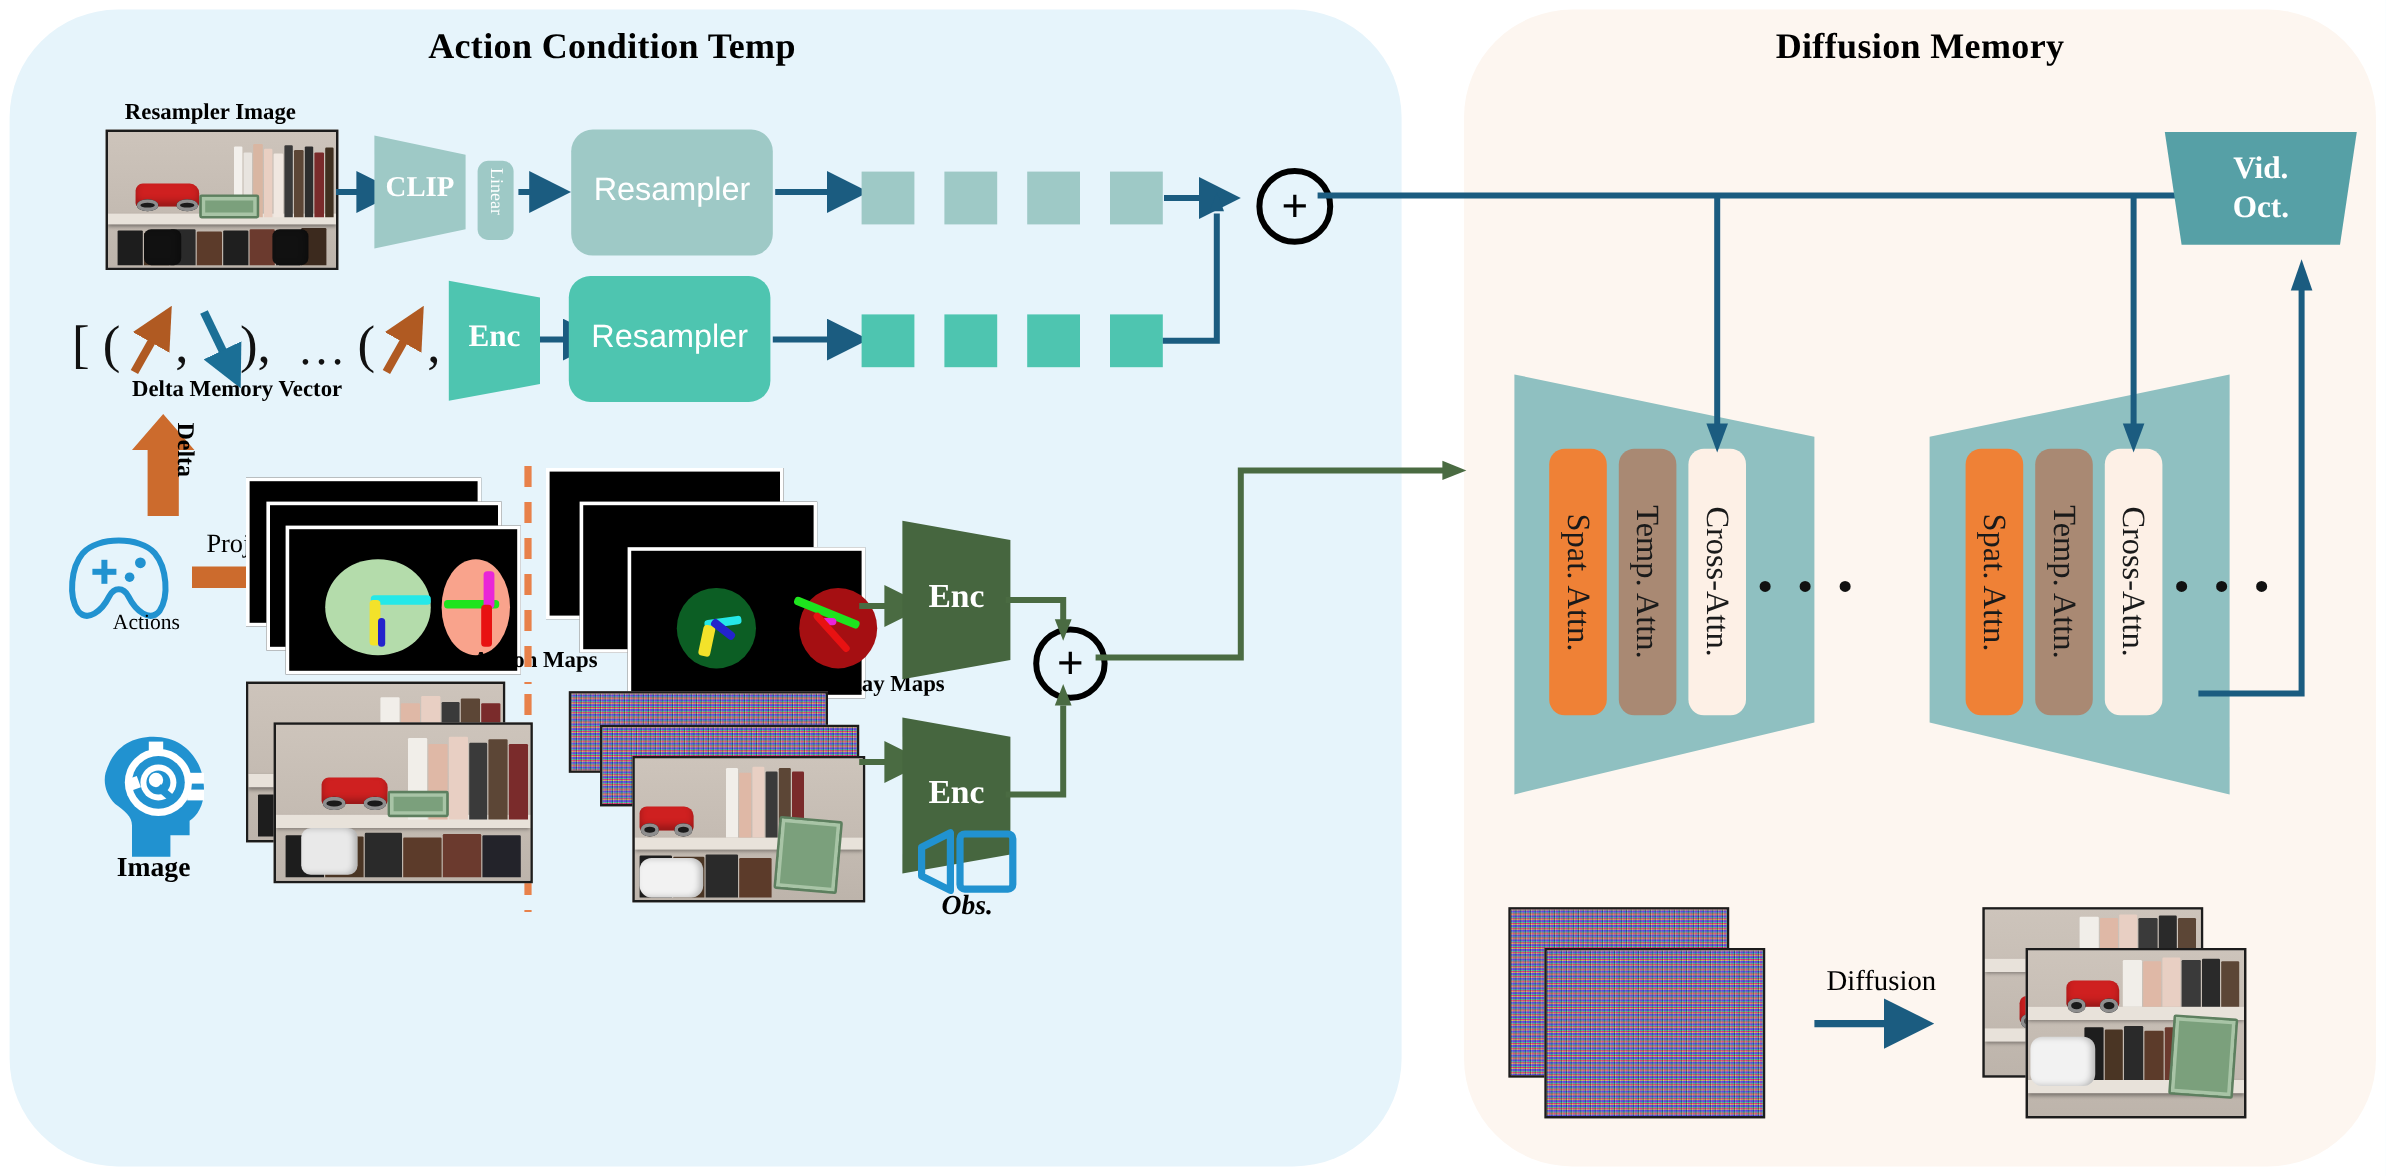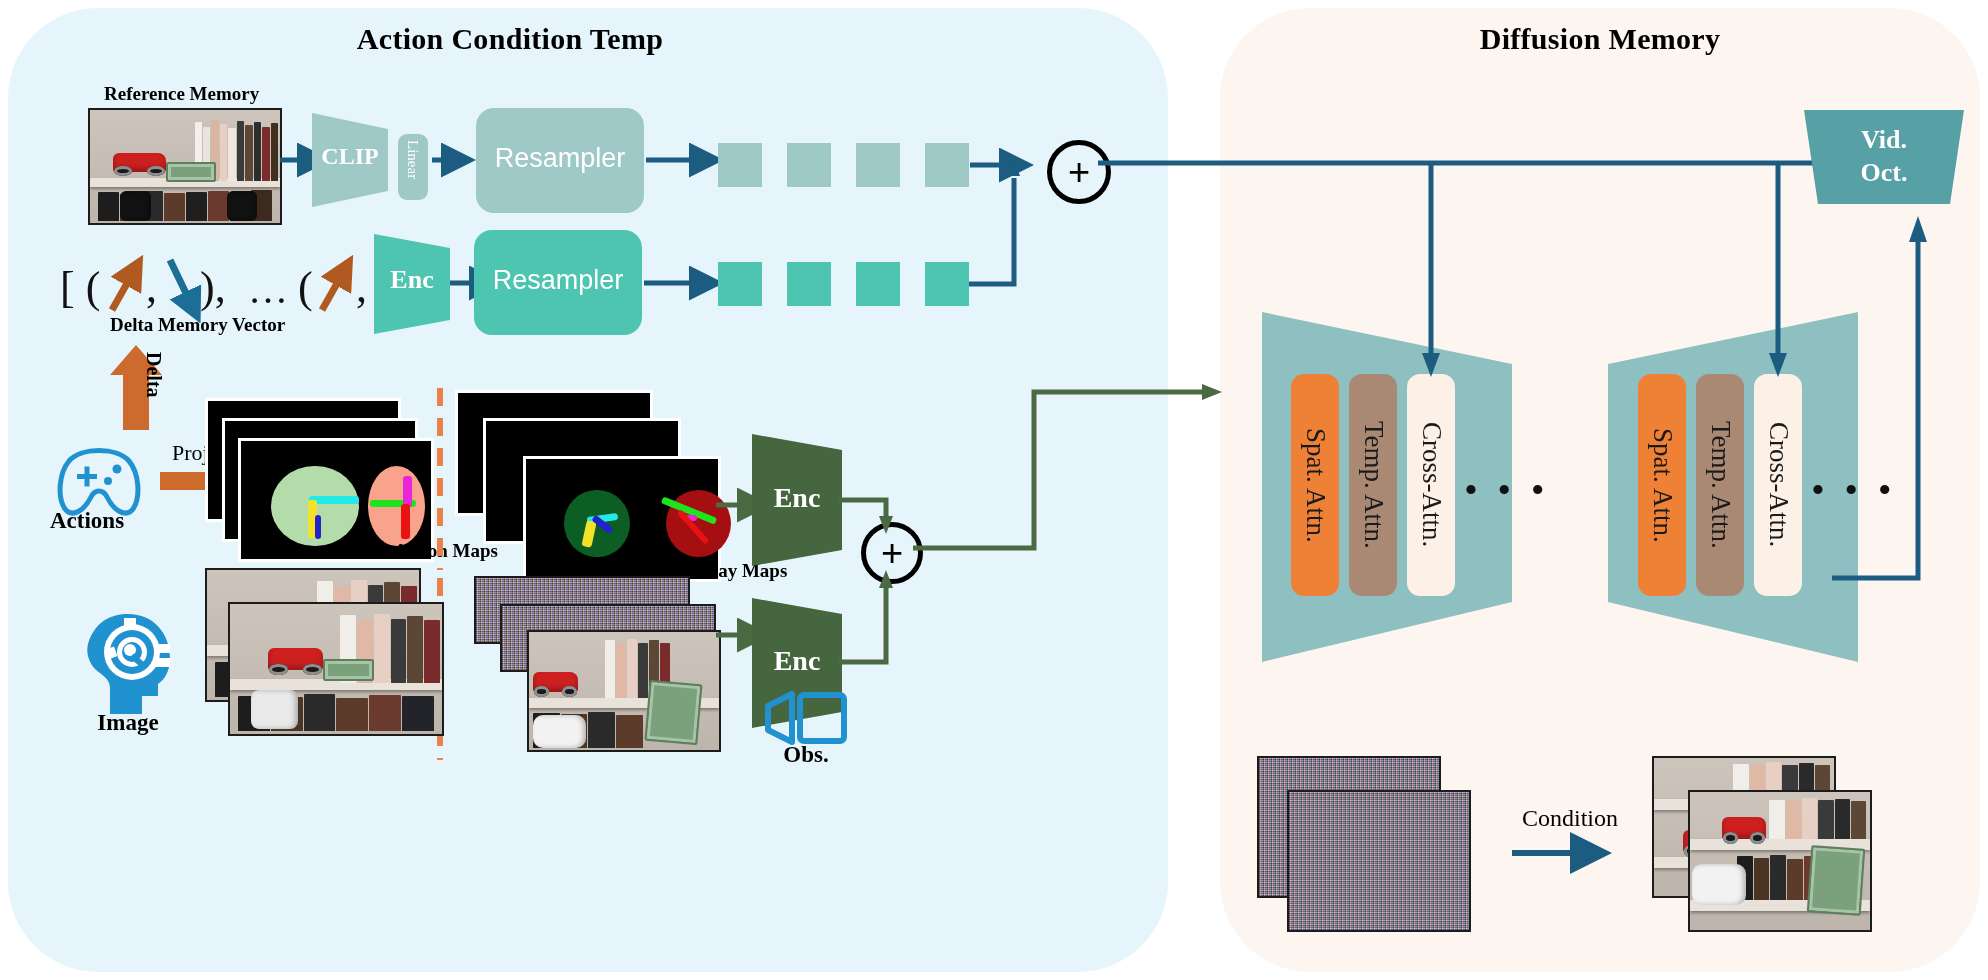--- a/index.html
+++ b/index.html
@@ -62,21 +62,21 @@
 </style>
 </head>
 <body>
 
 <div class="abs" id="panel-left"></div>
 <div class="abs" id="panel-right"></div>
 
 <div class="abs panel-title" style="left:330px;top:22px;width:360px;">Action Condition Temp</div>
 <div class="abs panel-title" style="left:1430px;top:22px;width:340px;">Diffusion Memory</div>
 
-<div class="abs lbl" style="left:104px;top:83px;">Reference Memory</div>
+<div class="abs lbl" style="left:104px;top:83px;">Resampler Image</div>
 
 <div class="photo" style="left:88px;top:108px;width:190px;height:113px;">
   <div class="bs-wall"></div>
   <div class="bs-shelf" style="top:60%;"></div>
   <div class="bs-books" style="left:55%;right:1%;top:8%;height:55%;">
     <i style="height:96%;background:#f3f0ec"></i>
       <i style="height:88%;background:#e8e4df"></i>
     <i style="height:99%;background:#d9b6a2"></i>
       <i style="height:92%;background:#e9cfc2"></i>
     <i style="height:86%;background:#f0e7e0"></i>
@@ -210,21 +210,21 @@
 <div class="plus-node" style="left:1047px;top:140px;width:54px;height:54px;">+</div>
 
 <svg style="left:55px;top:445px;width:88px;height:72px;">
   <path d="M14 16 C26 2, 62 2, 74 16 C84 28, 86 52, 78 64 C70 74, 58 64, 52 52
            C48 44, 40 44, 36 52 C30 64, 18 74, 10 64 C2 52, 4 28, 14 16 Z" fill="none" stroke="#2192d0" stroke-width="5"></path>
   <rect x="22" y="29" width="20" height="5" fill="#2192d0"></rect>
   <rect x="29.5" y="21.5" width="5" height="20" fill="#2192d0"></rect>
   <circle cx="62" cy="24" r="4.5" fill="#2192d0"></circle>
   <circle cx="53" cy="36" r="4" fill="#2192d0"></circle>
 </svg>
-<div class="abs" style="left:50px;top:508px;width:100px;text-align:left;font-size:23px;font-weight:bold;color:#000;">Actions</div>
+<div class="abs" style="left:50px;top:508px;width:100px;text-align:right;font-size:18px;font-weight:normal;color:#000;">Actions</div>
 
 <div class="abs" style="left:172px;top:440px;font-size:22px;color:#000;">Proj.</div>
 <svg style="left:160px;top:460px;width:80px;height:42px;">
   <polygon points="0,12 52,12 52,2 78,21 52,40 52,30 0,30" fill="#cc6b2d"></polygon>
 </svg>
 
 <div class="black-frame" style="left:205px;top:398px;width:190px;height:118px;"></div>
 <div class="black-frame" style="left:222px;top:418px;width:190px;height:118px;"></div>
 <div class="black-frame" style="left:238px;top:438px;width:190px;height:118px;">
   <div class="circ" style="left:16%;top:21%;width:46%;height:68%;background:#b4dcab;"></div>
@@ -377,21 +377,21 @@
 <svg class="trap" style="left:752px;top:598px;width:90px;height:130px;">
   <polygon points="0,0 90,16 90,114 0,130" fill="#46663f"></polygon>
 </svg>
 <div class="abs" style="left:752px;top:645px;width:90px;text-align:center;font-size:28px;
      font-weight:bold;color:#fff;font-family:'Liberation Serif',serif;">Enc</div>
 
 <svg style="left:762px;top:690px;width:84px;height:56px;">
   <path d="M30 4 L30 52 L6 40 L6 16 Z" fill="none" stroke="#2192d0" stroke-width="6" stroke-linejoin="round"></path>
   <rect x="38" y="5" width="44" height="46" rx="4" fill="none" stroke="#2192d0" stroke-width="6"></rect>
 </svg>
-<div class="abs" style="left:756px;top:742px;width:100px;text-align:center;font-size:23px;font-weight:bold;color:#000;">Obs.</div>
+<div class="abs" style="left:756px;top:742px;width:100px;text-align:center;font-size:23px;font-weight:bold;color:#000;font-style:italic;">Obs.</div>
 
 <div class="plus-node" style="left:861px;top:522px;width:52px;height:52px;">
   <span>+</span>
 </div>
 
 <svg style="left:838px;top:496px;width:60px;height:40px;">
   <polyline points="0,4 48,4 48,22" fill="none" stroke="#4a6b42" stroke-width="5"></polyline>
   <polygon points="48,38 41,20 55,20" fill="#4a6b42"></polygon>
 </svg>
 
@@ -455,21 +455,21 @@
   <div>Oct.</div>
 </div>
 
 <div class="photo" style="left:1257px;top:756px;width:180px;height:138px;">
   <div class="noise"></div>
 </div>
 <div class="photo" style="left:1287px;top:790px;width:180px;height:138px;">
   <div class="noise"></div>
 </div>
 
-<div class="abs plain" style="left:1522px;top:805px;font-size:24px;">Condition</div>
+<div class="abs plain" style="left:1522px;top:805px;font-size:24px;">Diffusion</div>
 <svg style="left:1512px;top:840px;width:110px;height:26px;">
   <line x1="0" y1="13" x2="88" y2="13" stroke="#1b5c80" stroke-width="6" marker-end="url(#ab)"></line>
 </svg>
 
 <div class="photo" style="left:1652px;top:756px;width:180px;height:138px;">
   <div class="bs-wall"></div>
   <div class="bs-shelf" style="top:30%;"></div>
   <div class="bs-shelf" style="top:72%;"></div>
   <div class="bs-books" style="left:44%;right:2%;top:2%;height:28%;">
     <i style="height:92%;background:#f1eee9"></i>

